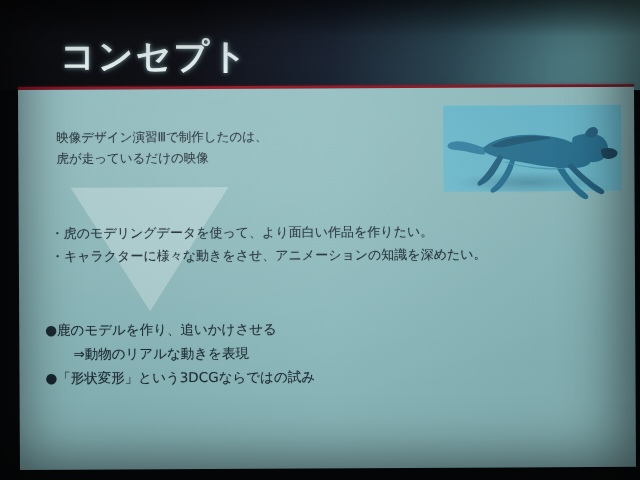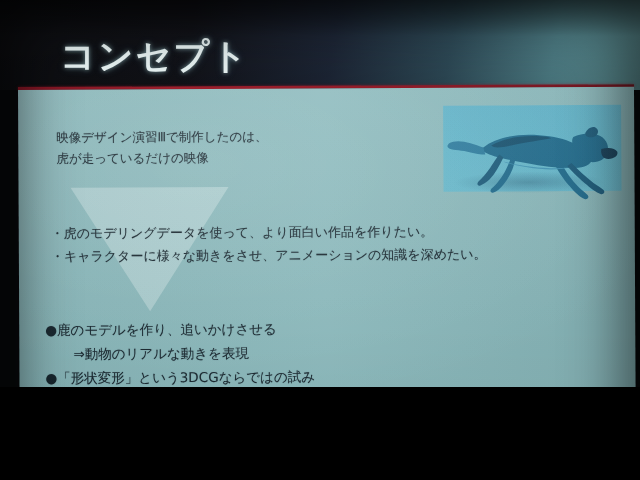--- a/index.html
+++ b/index.html
@@ -10,21 +10,21 @@
   body {
     width: 640px;
     height: 480px;
     overflow: hidden;
     font-family: "DejaVu Sans", "Liberation Sans", sans-serif;
   }
 
   #photo {
     position: relative;
     width: 640px;
-    height: 387px;
+    height: 480px;
     background: #07090a;
     overflow: hidden;
   }
 
   
   #header-band {
     position: absolute;
     left: 0;
     top: 0;
     width: 640px;

